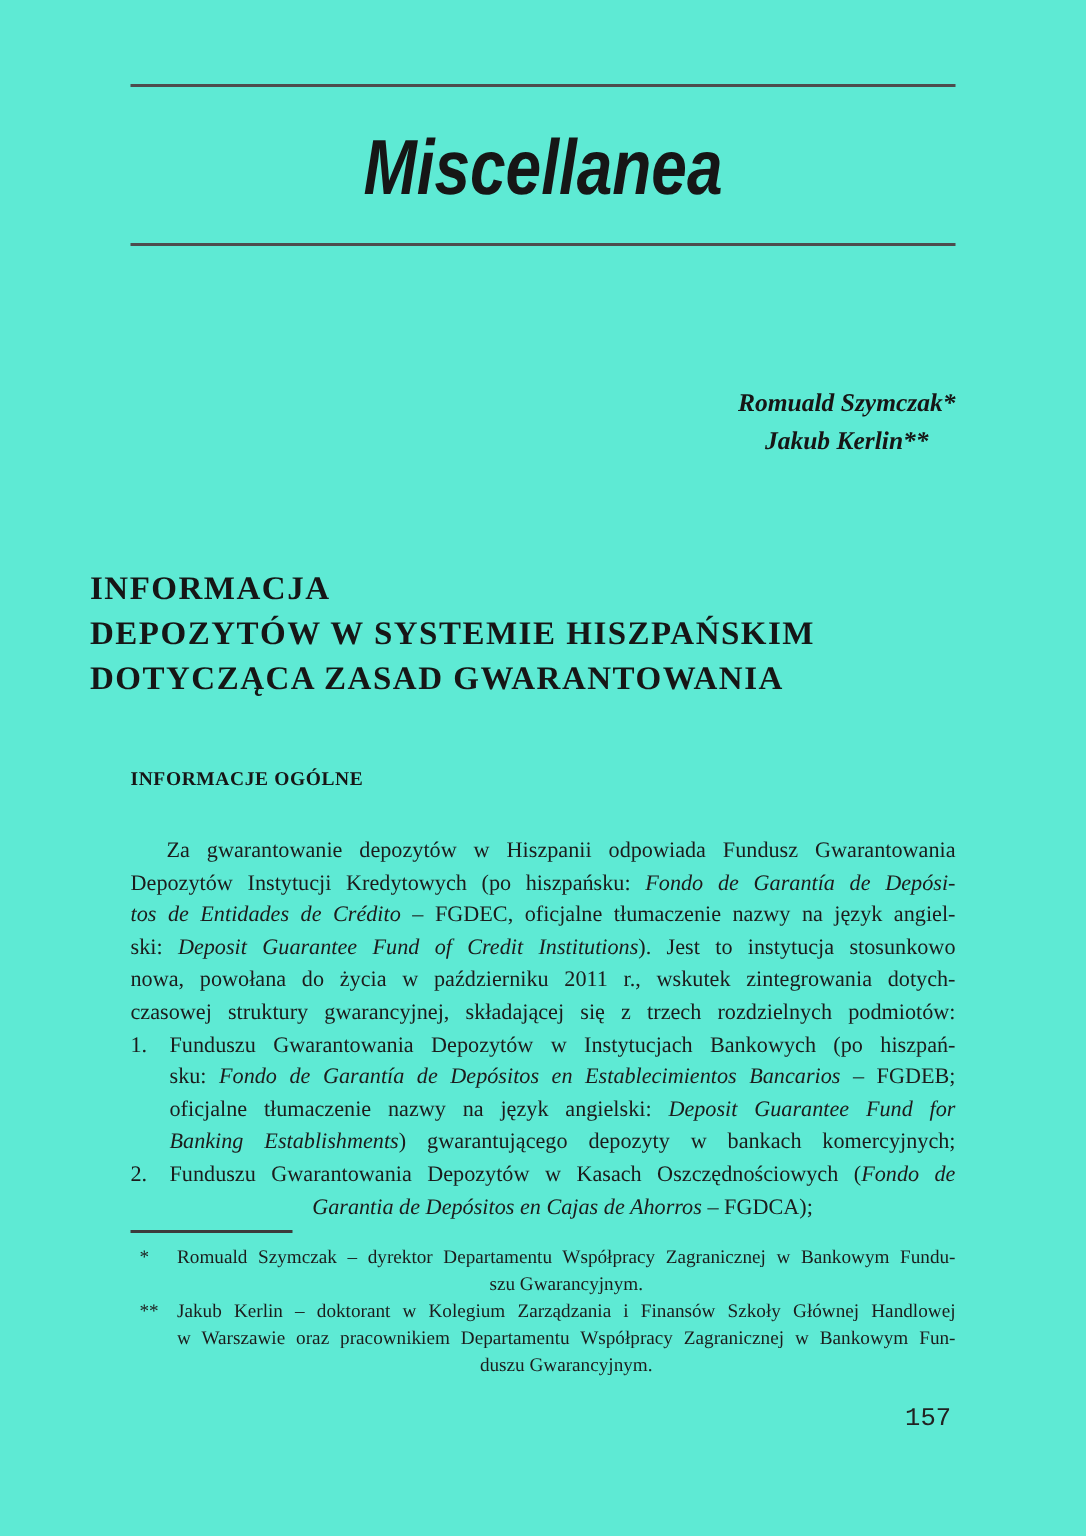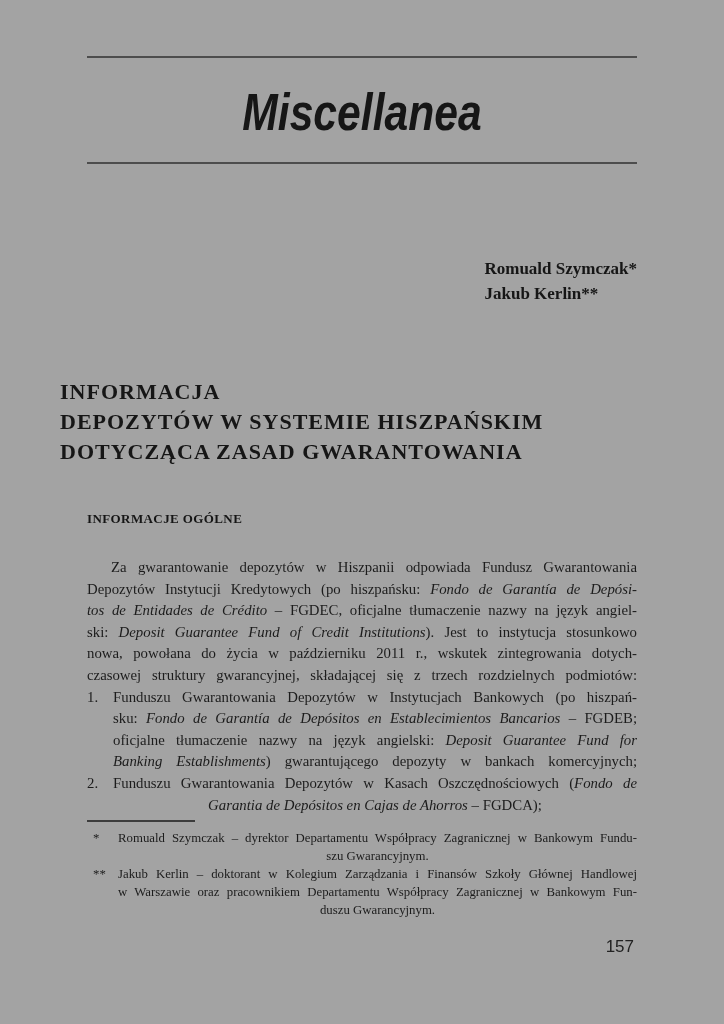--- a/index.html
+++ b/index.html
@@ -1,20 +1,20 @@
 <!DOCTYPE html>
 <html><head>
 <meta charset="utf-8">
 <style>
   html, body { margin: 0; padding: 0; background: #ffffff; }
   .page {
     position: relative;
     width: 724px;
     height: 1024px;
-    background: #a3a3a3;
+    background: #5eead4;
     color: #1c1c1c;
     font-family: "Liberation Serif", serif;
     overflow: hidden;
   }
   .rule {
     position: absolute;
     left: 87px;
     right: 87px;
     height: 2px;
     background: #4d4d4d;
@@ -32,22 +32,23 @@
     font-weight: bold;
     font-size: 52px;
     line-height: 60px;
     color: #161616;
   }
   .masthead-inner { display: inline-block; transform: scaleX(0.82); }
   .authors {
     position: absolute;
     top: 256px;
     right: 87px;
-    text-align: left;
+    text-align: center;
     font-weight: bold;
+    font-style: italic;
     font-size: 17px;
     line-height: 25px;
     color: #161616;
   }
   .title {
     position: absolute;
     top: 377px;
     left: 60px;
     right: 60px;
     text-align: left;
@@ -95,21 +96,21 @@
     width: 550px;
     font-size: 12.8px;
     line-height: 18px;
   }
   .fn { position: relative; padding-left: 31px; }
   .fn > .marker { position: absolute; left: 6px; top: 0; }
   .page-number {
     position: absolute;
     top: 937px;
     right: 90px;
-    font-family: Liberation Sans, sans-serif;
+    font-family: Liberation Mono, monospace;
     font-size: 17px;
     color: #222222;
   }
 </style>
 </head>
 <body>
 
 <div class="page">
 
   <div class="rule rule-top"></div>

